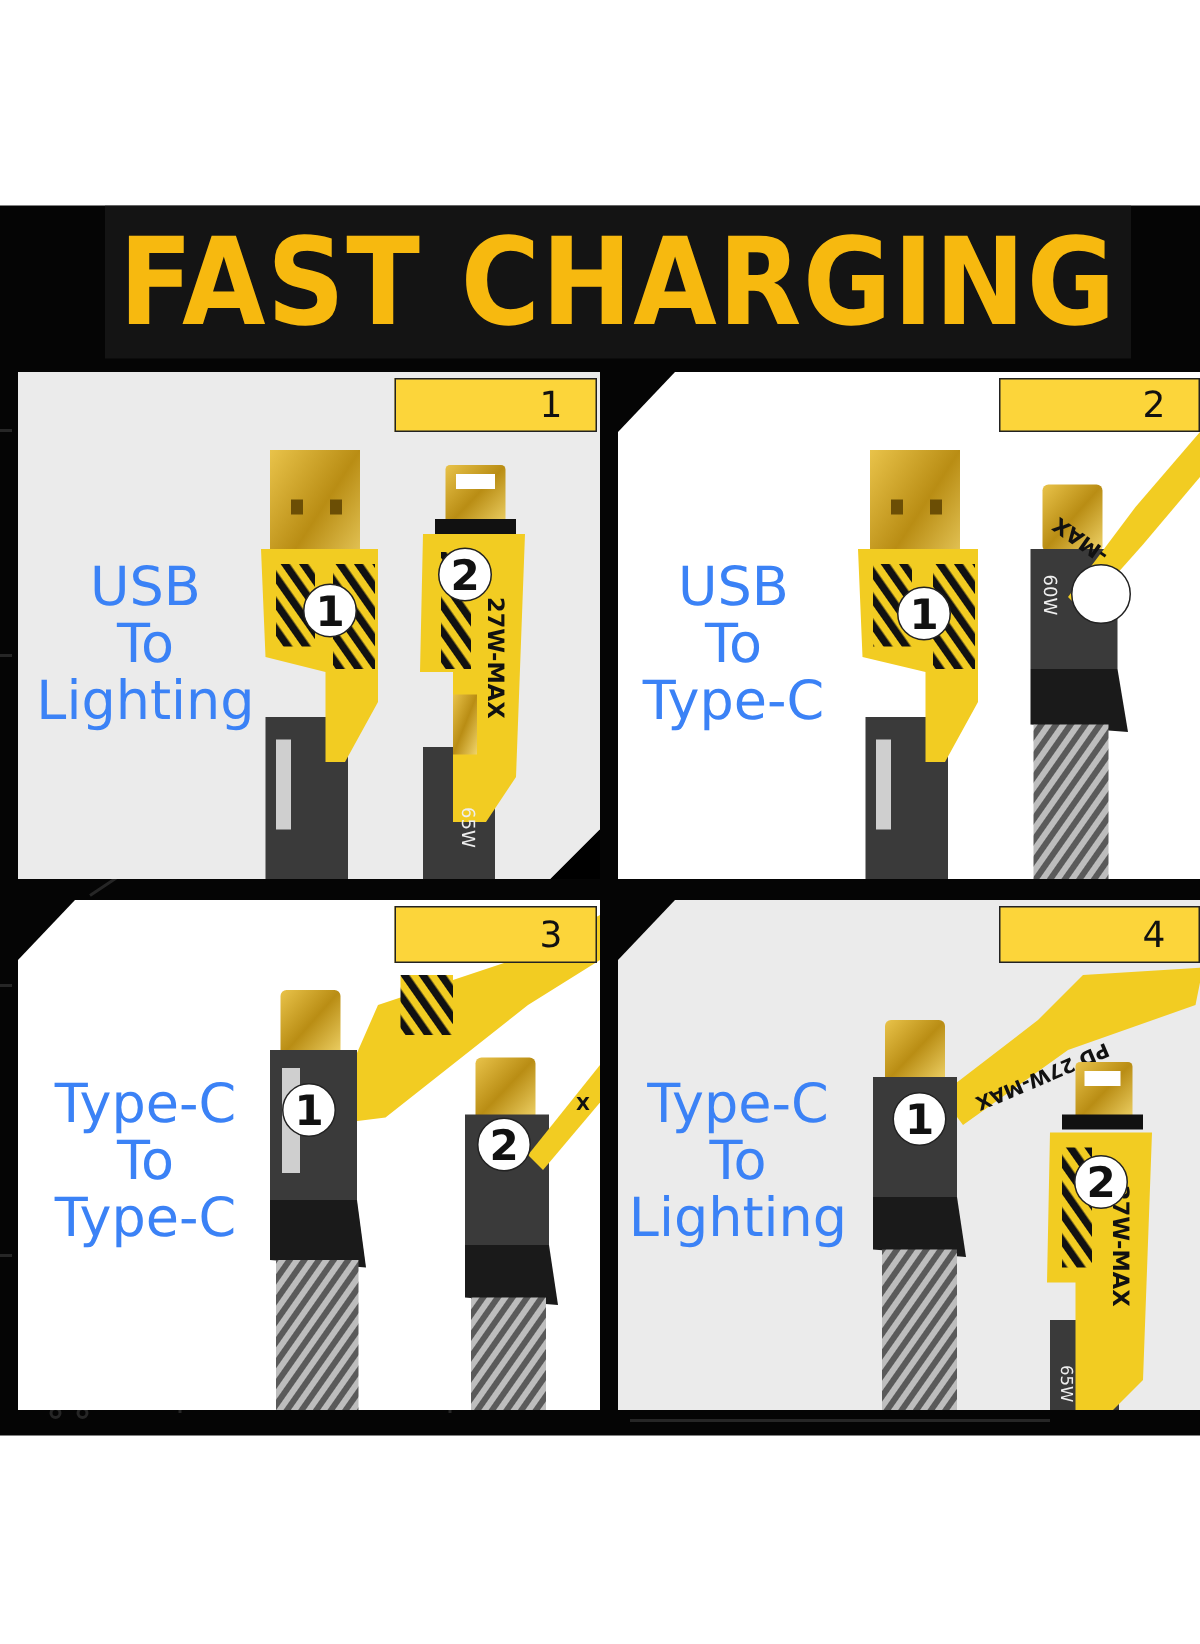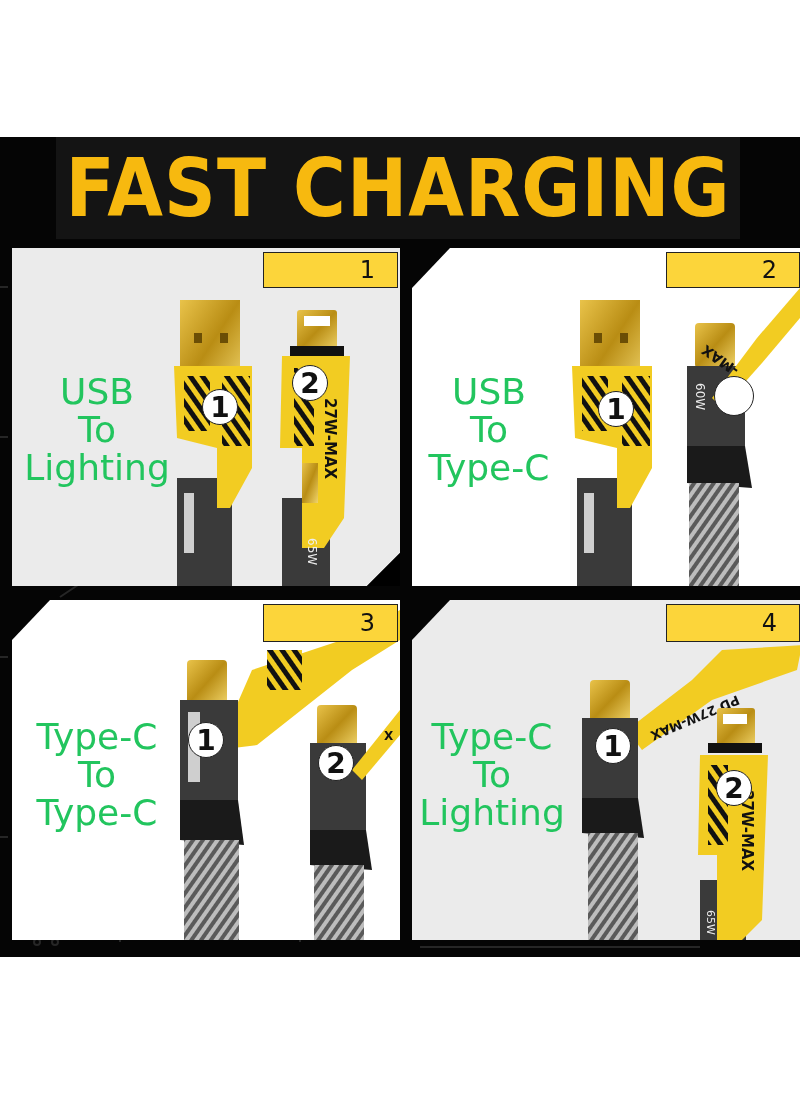--- a/index.html
+++ b/index.html
@@ -6,36 +6,36 @@
   body {
     width: 800px; height: 1096px; background: #ffffff; position: relative; overflow: hidden;
     font-family: "Liberation Sans", sans-serif;
   }
   .stage {
     position: absolute; left: 0; top: 137px; width: 800px; height: 820px; background: #050505;
     overflow: hidden;
   }
   .circuit { position: absolute; inset: 0; }
   .header {
-    position: absolute; left: 56px; top: 0; width: 684px; height: 102px; background: #141414;
+    position: absolute; left: 70px; top: 0; width: 684px; height: 102px; background: #141414;
     display: flex; align-items: center; justify-content: center;
   }
   .header-title {
     color: #f7b90f; font-weight: bold; font-size: 72px; letter-spacing: 1px;
     transform: scaleY(1.12); font-family: "DejaVu Sans", sans-serif;
   }
   .panel { position: absolute; }
   .panel svg.bg { position: absolute; left: 0; top: 0; }
   .badge {
     position: absolute; background: #fcd53a; border: 1.5px solid #222; box-sizing: border-box;
     display: flex; align-items: center; justify-content: flex-end; padding-right: 22px;
     font-size: 24px; color: #111; font-family: "DejaVu Sans", sans-serif;
   }
   .label {
-    position: absolute; text-align: center; color: #22c55e; font-size: 36px; line-height: 38px;
+    position: absolute; text-align: center; color: #3b82f6; font-size: 36px; line-height: 38px;
     font-family: "DejaVu Sans", sans-serif;
   }
   .label span { display: block; }
   .label .mid { font-size: 36px; }
   .num {
     position: absolute; width: 36px; height: 36px; border-radius: 50%; background: #fff;
     border: 1.5px solid #222; box-sizing: border-box; display: flex; align-items: center;
     justify-content: center; font-weight: bold; font-size: 28px; color: #111;
     font-family: "DejaVu Sans", sans-serif;
   }

